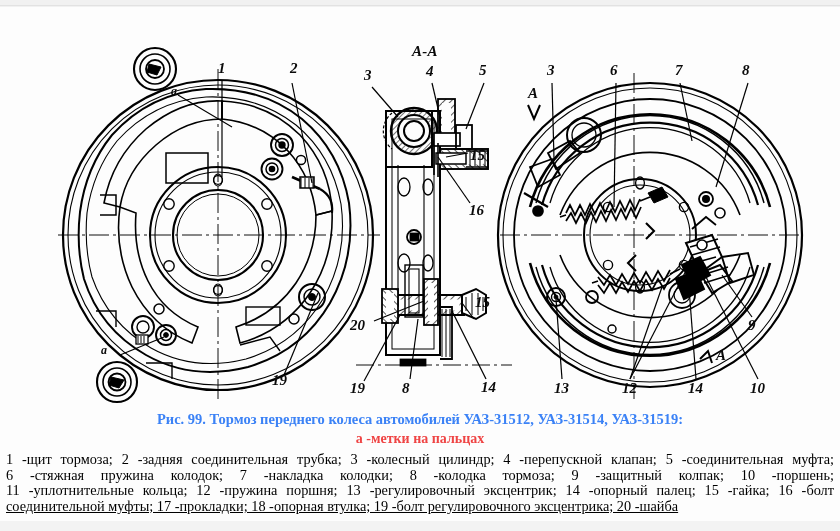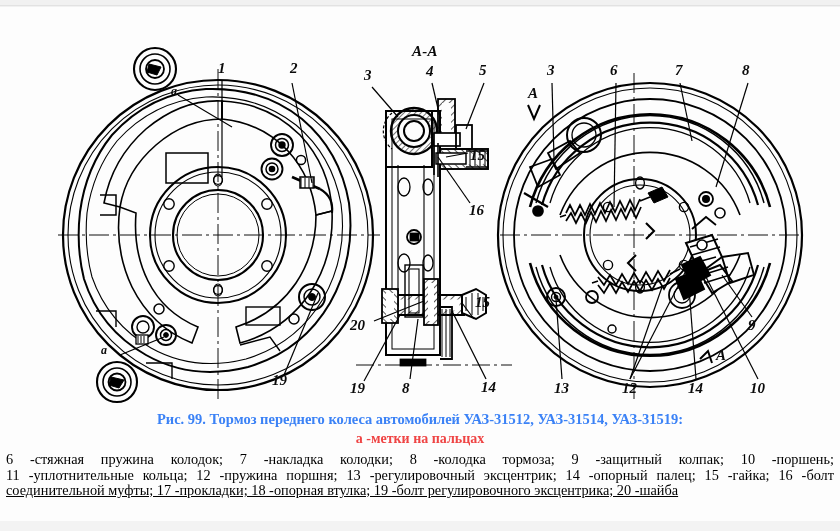--- a/index.html
+++ b/index.html
@@ -428,18 +428,19 @@
     <div class="callout" style="left:688px; top:374px;">14</div>
     <div class="callout" style="left:750px; top:374px;">10</div>
   </div>
 
   <div class="caption-block">
     <div class="caption-title">Рис. 99. Тормоз переднего колеса автомобилей УАЗ-31512, УАЗ-31514, УАЗ-31519:</div>
     <div class="caption-sub">а -метки на пальцах</div>
   </div>
 
   <div class="legend-block">
+    <div class="legend-line">1 -щит тормоза; 2 -задняя соединительная трубка; 3 -колесный цилиндр; 4 -перепускной клапан; 5 -соединительная муфта;</div>
     <div class="legend-line">6 -стяжная пружина колодок; 7 -накладка колодки; 8 -колодка тормоза; 9 -защитный колпак; 10 -поршень;</div>
     <div class="legend-line">11 -уплотнительные кольца; 12 -пружина поршня; 13 -регулировочный эксцентрик; 14 -опорный палец; 15 -гайка; 16 -болт</div>
     <div class="legend-line last">соединительной муфты; 17 -прокладки; 18 -опорная втулка; 19 -болт регулировочного эксцентрика; 20 -шайба</div>
   </div>
 
 </div>
 
 </body></html>

